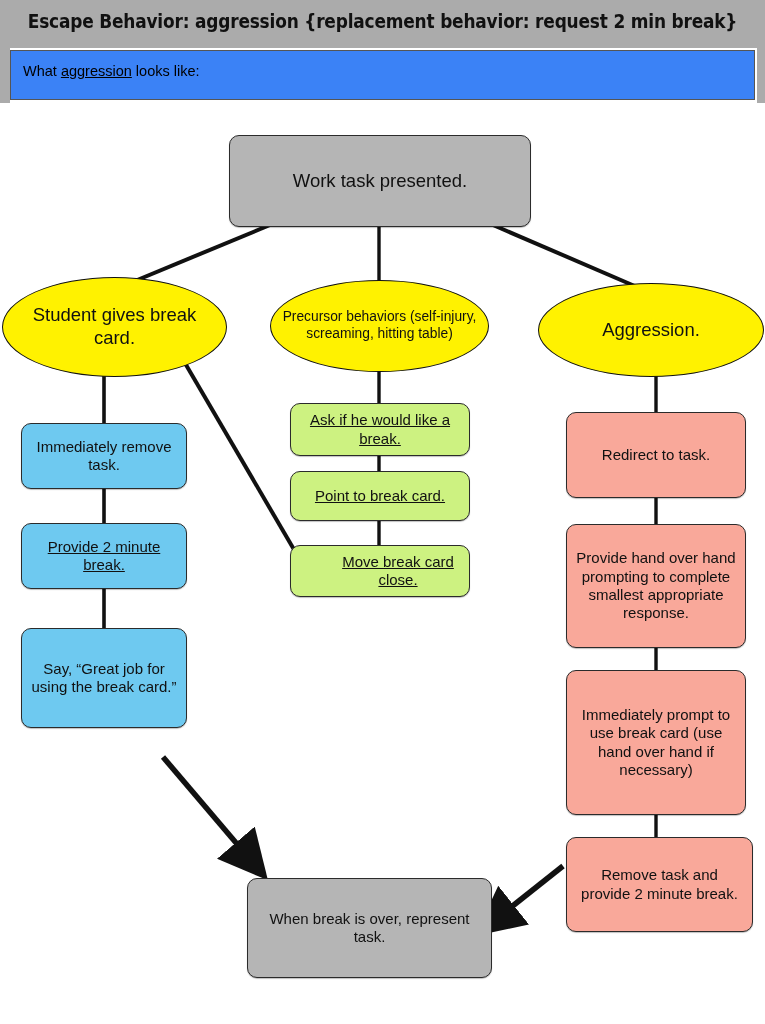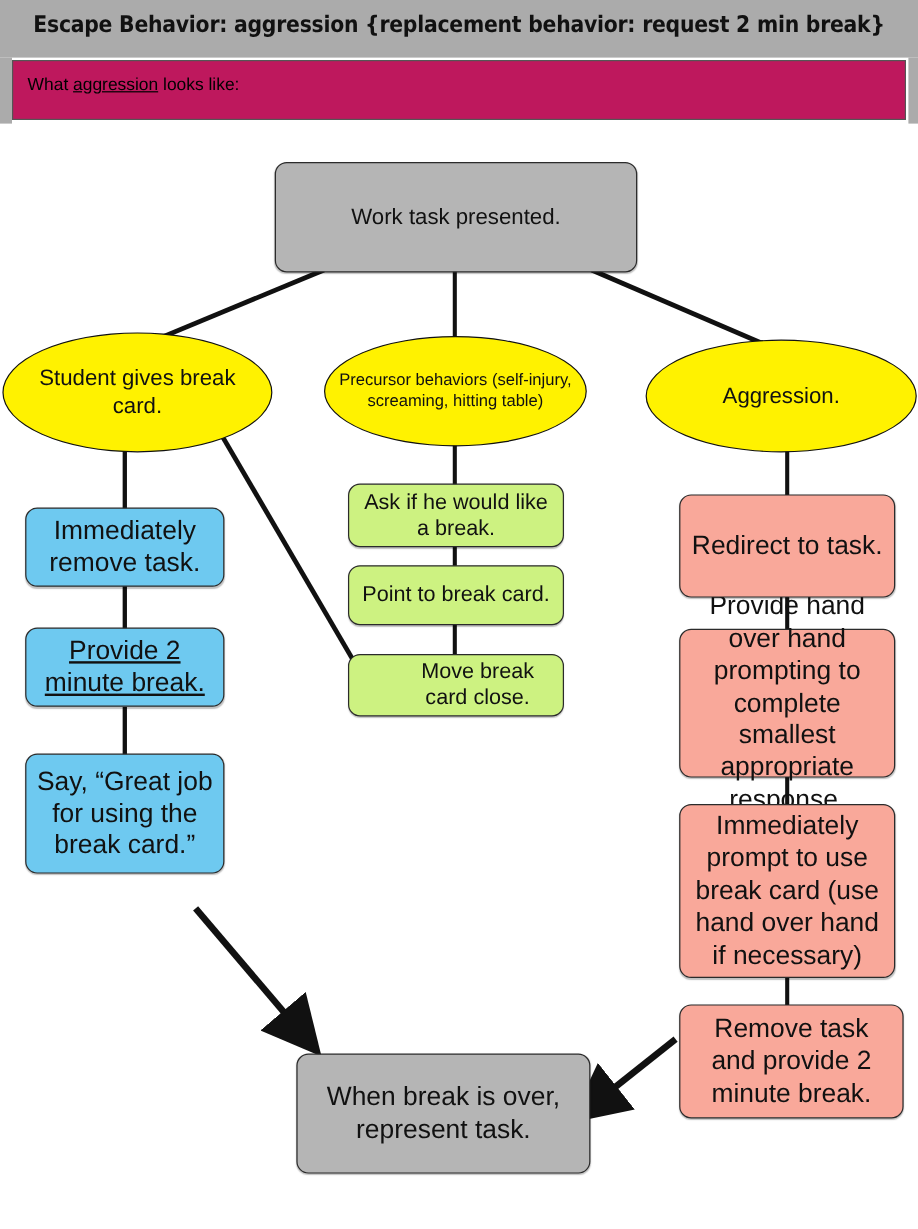--- a/index.html
+++ b/index.html
@@ -28,21 +28,21 @@
     white-space:nowrap;
   }
   .gray-left{
     position:absolute;left:0;top:48px;width:10px;height:55px;background:#ababab;
   }
   .gray-right{
     position:absolute;left:757px;top:48px;width:8px;height:55px;background:#ababab;
   }
   .note-box{
     position:absolute;left:10px;top:50px;width:745px;height:50px;
-    background:#be185d;border:1px solid #555;
+    background:#3b82f6;border:1px solid #555;
     box-sizing:border-box;
   }
   .note-text{
     position:absolute;left:12px;top:12px;
     font-size:14.5px;color:#000;
   }
   .note-text u{text-decoration:underline;}
 
   
   svg.wires{position:absolute;left:0;top:0;width:765px;height:1024px;pointer-events:none;}
@@ -65,22 +65,22 @@
     border:1.8px solid #111;
     border-radius:50%;
   }
   .gray{background:#b5b5b5;}
   .yellow{background:#fff200;}
   .blue{background:#6ec9f0;}
   .green{background:#cdf281;}
   .salmon{background:#f9a89a;}
 
   .t18{font-size:18.5px;}
-  .t17{font-size:22px;}
-  .t15{font-size:18px;}
+  .t17{font-size:15px;}
+  .t15{font-size:15px;text-decoration:underline;}
   .t14{font-size:13.8px;}
   .pad{padding:4px 8px;}
 </style>
 </head>
 <body>
 
 <div id="page">
 
   <div class="header-band"></div>
   <div class="header-title">Escape Behavior: aggression {replacement behavior: request 2 min break}</div>

